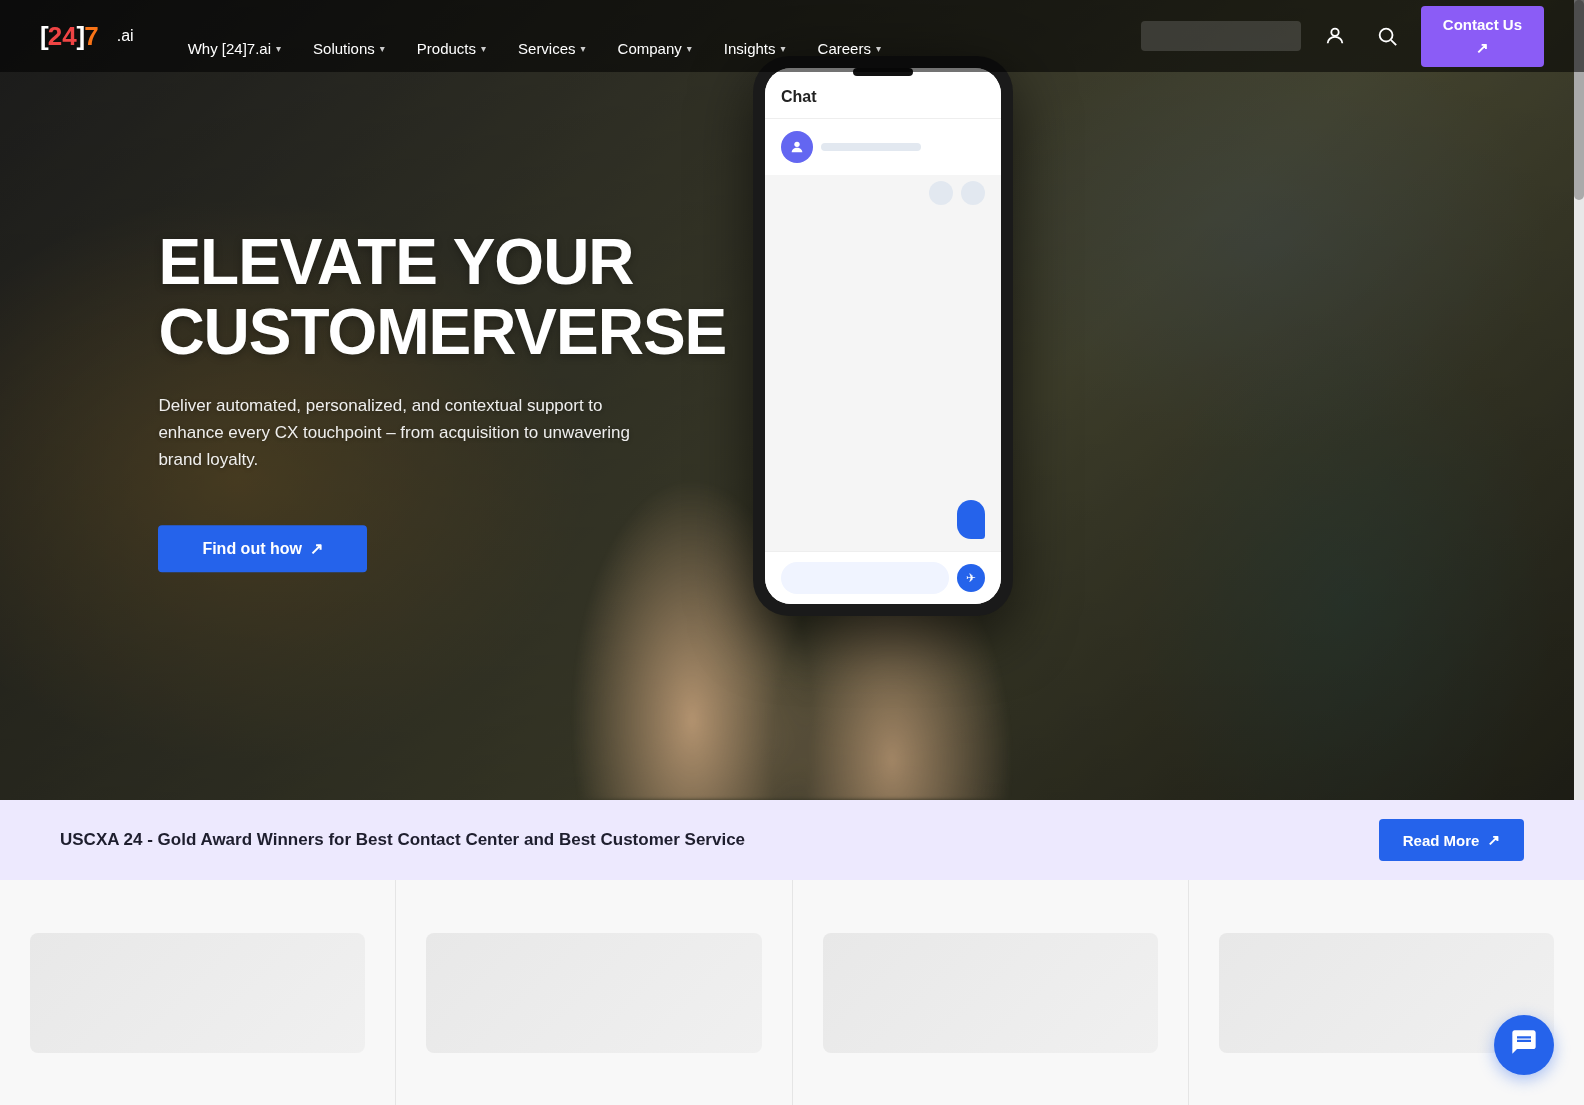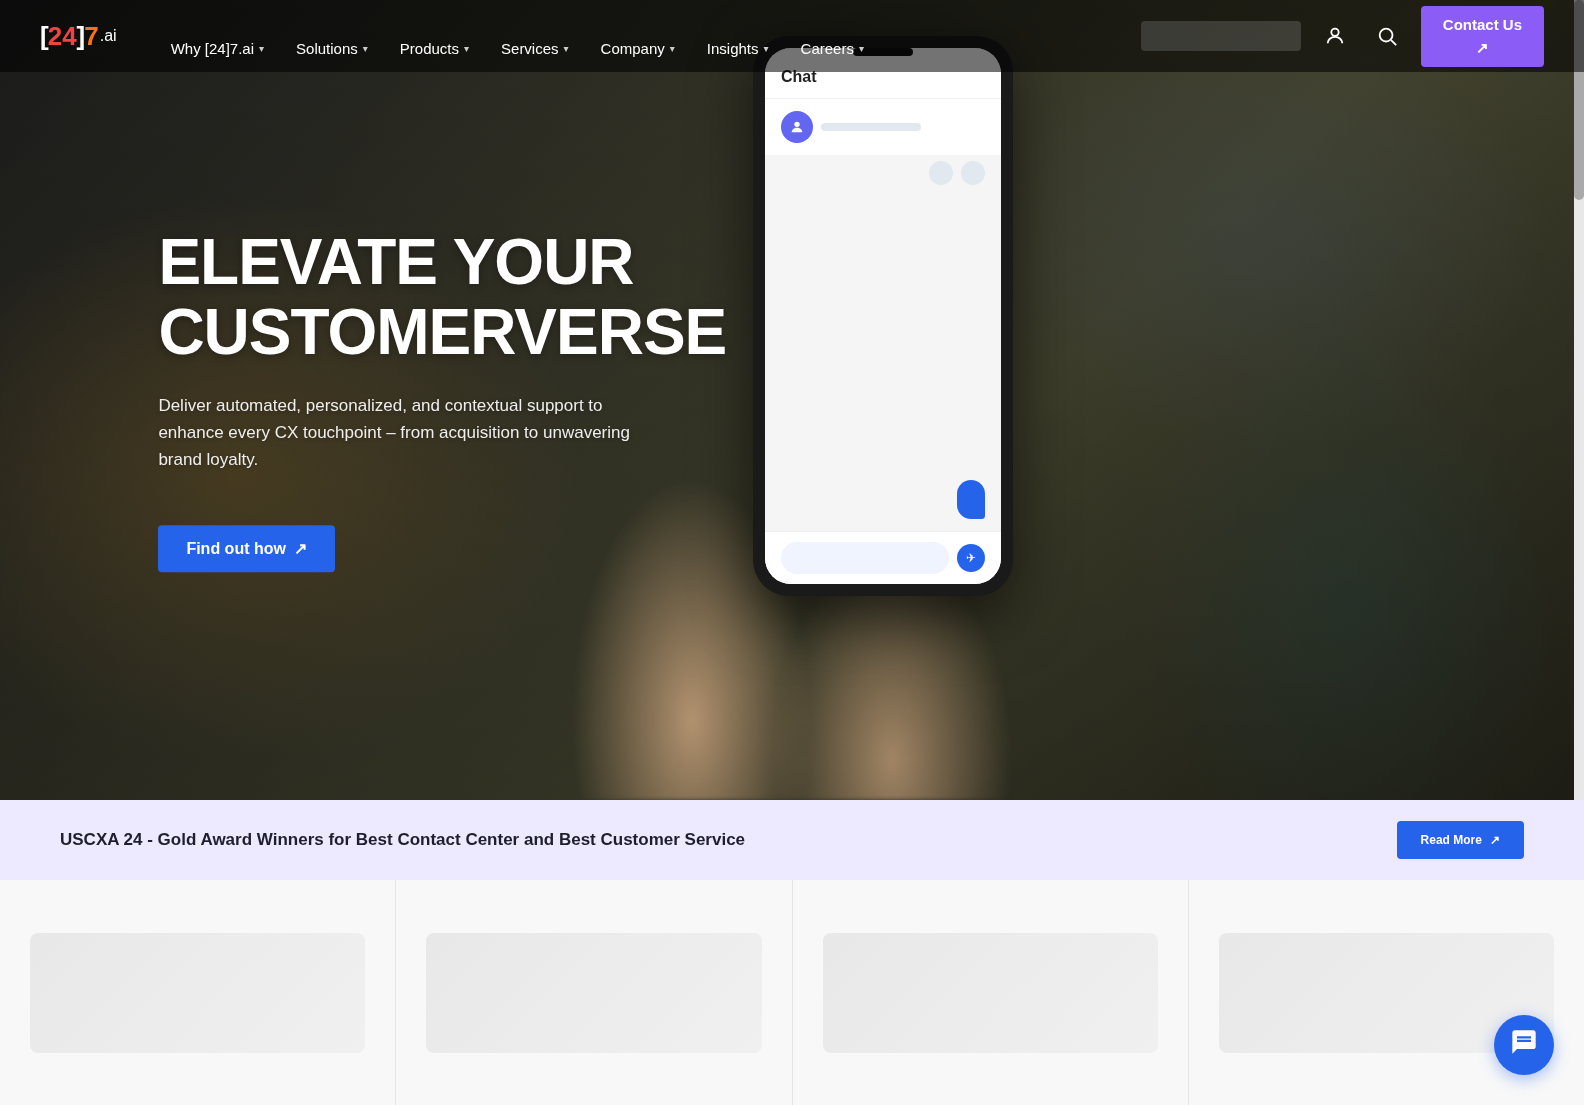--- a/index.html
+++ b/index.html
@@ -17,21 +17,21 @@
       background: rgba(0,0,0,0.55);
     }
     .logo {
       display: flex;
       align-items: center;
       margin-right: 40px;
     }
     .logo-bracket { color: #fff; font-weight: 900; font-size: 26px; letter-spacing: -1px; }
     .logo-24 { color: #ef4444; font-weight: 900; font-size: 26px; }
     .logo-7 { color: #f97316; font-weight: 900; font-size: 26px; }
-    .logo-ai { color: #fff; font-weight: 400; font-size: 16px; margin-left: 1px; }
+    .logo-ai { color: #fff; font-weight: 400; font-size: 16px; margin-left: 18px; }
 
     .nav-links {
       display: flex;
       align-items: center;
       gap: 4px;
       flex: 1;
     }
     .nav-item {
       display: flex;
       align-items: center;
@@ -118,21 +118,21 @@
     .hero-bg::after {
       content: '';
       position: absolute;
       inset: 0;
       background: linear-gradient(to bottom, rgba(0,0,0,0.1) 0%, rgba(0,0,0,0.3) 100%);
     }
 
     
     .phone-container {
       position: absolute;
-      top: 36px;
+      top: 56px;
       left: 50%;
       transform: translateX(-15%);
       width: 260px;
       height: 700px;
       z-index: 10;
     }
     .phone-outer {
       width: 260px;
       height: 560px;
       background: #1a1a1a;
@@ -295,21 +295,21 @@
       line-height: 1.6;
       margin-bottom: 52px;
       max-width: 480px;
       text-shadow: 0 1px 4px rgba(0,0,0,0.3);
     }
     .find-out-btn {
       background: #2563eb;
       color: #fff;
       border: none;
       border-radius: 4px;
-      padding: 14px 28px;
+      padding: 14px 44px;
       font-size: 16px;
       font-weight: 600;
       cursor: pointer;
       display: inline-flex;
       align-items: center;
       gap: 8px;
     }
 
     
     .award-banner {
@@ -325,21 +325,21 @@
       font-size: 17px;
       font-weight: 700;
       color: #1e1e2e;
     }
     .read-more-btn {
       background: #2563eb;
       color: #fff;
       border: none;
       border-radius: 4px;
       padding: 12px 24px;
-      font-size: 12px;
+      font-size: 15px;
       font-weight: 600;
       cursor: pointer;
       display: inline-flex;
       align-items: center;
       gap: 8px;
       white-space: nowrap;
     }
 
     
     .cards-strip {

